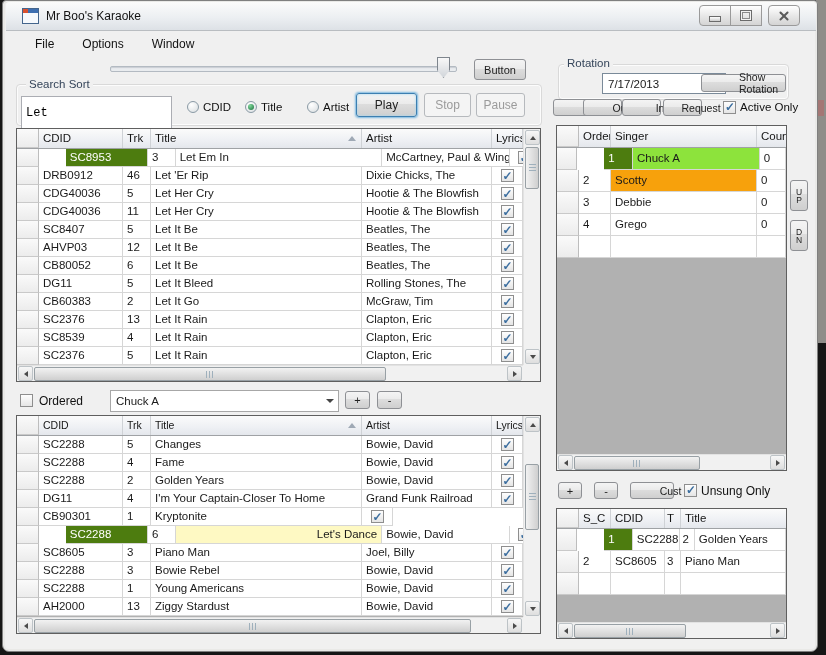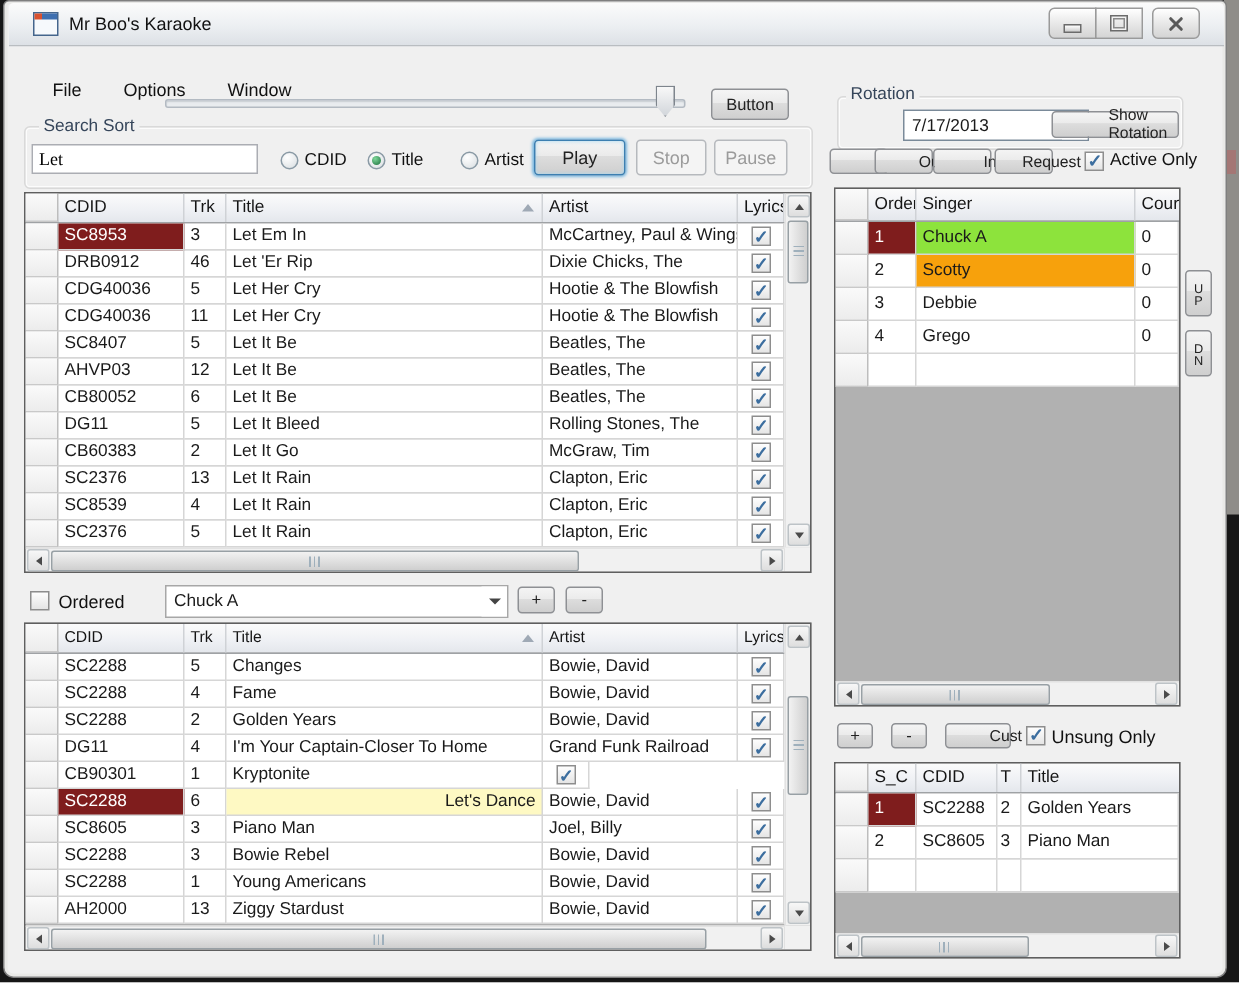--- a/index.html
+++ b/index.html
@@ -17,30 +17,30 @@
   .wbtn{width:30px;height:19px;background:linear-gradient(180deg,#ffffff,#e8e8e8 50%,#d4d4d4);border:1px solid #9a9a9a;margin-left:-1px;display:flex;align-items:center;justify-content:center;}
   .wbtn.first{border-radius:4px 0 0 4px;}
   .wbtn.last{border-radius:0 4px 4px 0;margin-left:6px;border-radius:4px;}
   .gl-min{width:10px;height:4px;border:1px solid #6b6b6b;background:linear-gradient(#fff,#ccc);margin-top:6px;}
   .gl-max{width:10px;height:9px;border:1px solid #6b6b6b;box-shadow:inset 0 0 0 1px #f2f2f2, inset 0 0 0 2px #8a8a8a;}
   .gl-close{position:relative;width:12px;height:12px;}
   .gl-close::before,.gl-close::after{content:"";position:absolute;left:0;top:5px;width:12px;height:2px;background:#5a5a5a;border-radius:1px;}
   .gl-close::before{transform:rotate(45deg);}
   .gl-close::after{transform:rotate(-45deg);}
   
-  .menubar{position:absolute;left:4px;top:31px;width:808px;height:24px;display:flex;align-items:center;padding-left:18px;box-sizing:border-box;margin-top:16px;}
+  .menubar{position:absolute;left:4px;top:31px;width:808px;height:24px;display:flex;align-items:center;padding-left:18px;box-sizing:border-box;}
   .mitem{padding:3px 10px;margin-right:8px;font-size:12px;color:#111;}
   
   .btn{position:absolute;background:linear-gradient(180deg,#f4f4f4,#ebebeb 45%,#dddddd 46%,#cfcfcf);border:1px solid #8e9094;border-radius:3px;font-size:11px;color:#222;display:flex;align-items:center;justify-content:center;box-sizing:border-box;}
   .btn.small{font-size:10.5px;padding-left:37px;}
   .btn.disabled{background:#f4f4f4;border-color:#b6b9bd;color:#9b9b9b;}
   .btn.focused{border-color:#3c7fb1;box-shadow:0 0 2px 1px #7ab8e0, inset 0 0 3px #a8d8f0;}
   .groupbox{position:absolute;border:1px solid #d9d9d9;border-radius:4px;box-shadow:inset 0 0 0 1px #fcfcfc;}
   .gblabel{position:absolute;background:#f0f0f0;padding:0 3px;font-size:11.5px;color:#35455a;}
-  .tinput{position:absolute;border:1px solid #abadb3;background:#fff;font-family:Liberation Serif, serif;font-size:12px;padding:2px 4px;box-sizing:border-box;}
+  .tinput{position:absolute;border:1px solid #abadb3;background:#fff;font-family:Liberation Mono, monospace;font-size:12px;padding:16px 4px;box-sizing:border-box;}
   .combo{position:absolute;background:#fff;border:1px solid #7a8a99;box-sizing:border-box;display:flex;align-items:center;}
   .cval{flex:1;padding-left:5px;font-size:11.5px;white-space:nowrap;overflow:hidden;}
   .carrow{width:17px;height:100%;display:flex;align-items:center;justify-content:center;background:linear-gradient(180deg,#f2f2f2,#dcdcdc);border-left:1px solid #c5c5c5;}
   .tri-d{width:0;height:0;border-left:4px solid transparent;border-right:4px solid transparent;border-top:4px solid #444;}
   .tri-u{width:0;height:0;border-left:3.5px solid transparent;border-right:3.5px solid transparent;border-bottom:4px solid #4a4a4a;}
   .tri-dn{width:0;height:0;border-left:3.5px solid transparent;border-right:3.5px solid transparent;border-top:4px solid #4a4a4a;}
   .tri-l{width:0;height:0;border-top:3.5px solid transparent;border-bottom:3.5px solid transparent;border-right:4px solid #4a4a4a;}
   .tri-r{width:0;height:0;border-top:3.5px solid transparent;border-bottom:3.5px solid transparent;border-left:4px solid #4a4a4a;}
   .check{display:inline-block;width:13px;height:13px;border:1px solid #8e8e8e;background:linear-gradient(#fefefe,#e5e5e5);box-sizing:border-box;position:relative;}
   .check.on::after{content:"\2713";position:absolute;left:1px;top:-2px;font-size:12px;font-weight:bold;color:#3c6e9f;}
@@ -52,21 +52,21 @@
   .sthumb{position:absolute;left:437px;top:57px;width:11px;height:19px;background:linear-gradient(180deg,#f8f8f8,#d2d6db);border:1px solid #7e858d;clip-path:polygon(0 0,100% 0,100% 62%,50% 100%,0 62%);}
   
   .grid{position:absolute;background:#b1b1b1;border:1px solid #5f5f5f;box-sizing:border-box;overflow:hidden;}
   .ghead{display:flex;height:20px;background:linear-gradient(180deg,#fbfbfb,#eef0f4 60%,#e4e7ec);border-bottom:1px solid #9fa2a5;box-sizing:border-box;}
   .hc{font-size:11.5px;line-height:19px;padding:0 4px;border-right:1px solid #cfd2d6;box-sizing:border-box;white-space:nowrap;overflow:hidden;position:relative;color:#151515;}
   .row{display:flex;height:18px;background:#fff;}
   .rrow{display:flex;height:22px;background:#fff;}
   .c{font-size:11.5px;line-height:17px;padding:0 4px;border-right:1px solid #d6d6d6;border-bottom:1px solid #d6d6d6;box-sizing:border-box;white-space:nowrap;overflow:hidden;}
   .rrow .c{line-height:21px;}
   .rh{background:linear-gradient(180deg,#fafafa,#ececec);border-right:1px solid #bdbdbd;border-bottom:1px solid #c9c9c9;}
-  .sel{background:#7f1d1d;color:#fff;}
+  .sel{background:#4d7c0f;color:#fff;margin-left:27px;}
   .hl-yellow{background:#fef9c3;text-align:right;}
   .hl-green{background:#8de33c;}
   .hl-orange{background:#f7a10c;}
   .cbcell{display:flex;align-items:center;justify-content:center;}
   .cw1{width:22px}.cw2{width:84px}.cw3{width:28px}.cw4{width:211px}.cw5{width:130px}.cw6{width:31px}
   .rw1{width:22px}.rw2{width:32px}.rw3{width:146px}.rw4{width:29px}
   .qw1{width:22px}.qw2{width:32px}.qw3{width:54px}.qw4{width:16px}.qw5{width:105px}
   .sortasc{position:absolute;right:5px;top:7px;width:0;height:0;border-left:4.5px solid transparent;border-right:4.5px solid transparent;border-bottom:5px solid #9fa9b5;}
   
   .vsb{position:absolute;right:0;top:0;bottom:16px;width:17px;background:#f1f1f1;border-left:1px solid #e2e2e2;box-sizing:border-box;}

